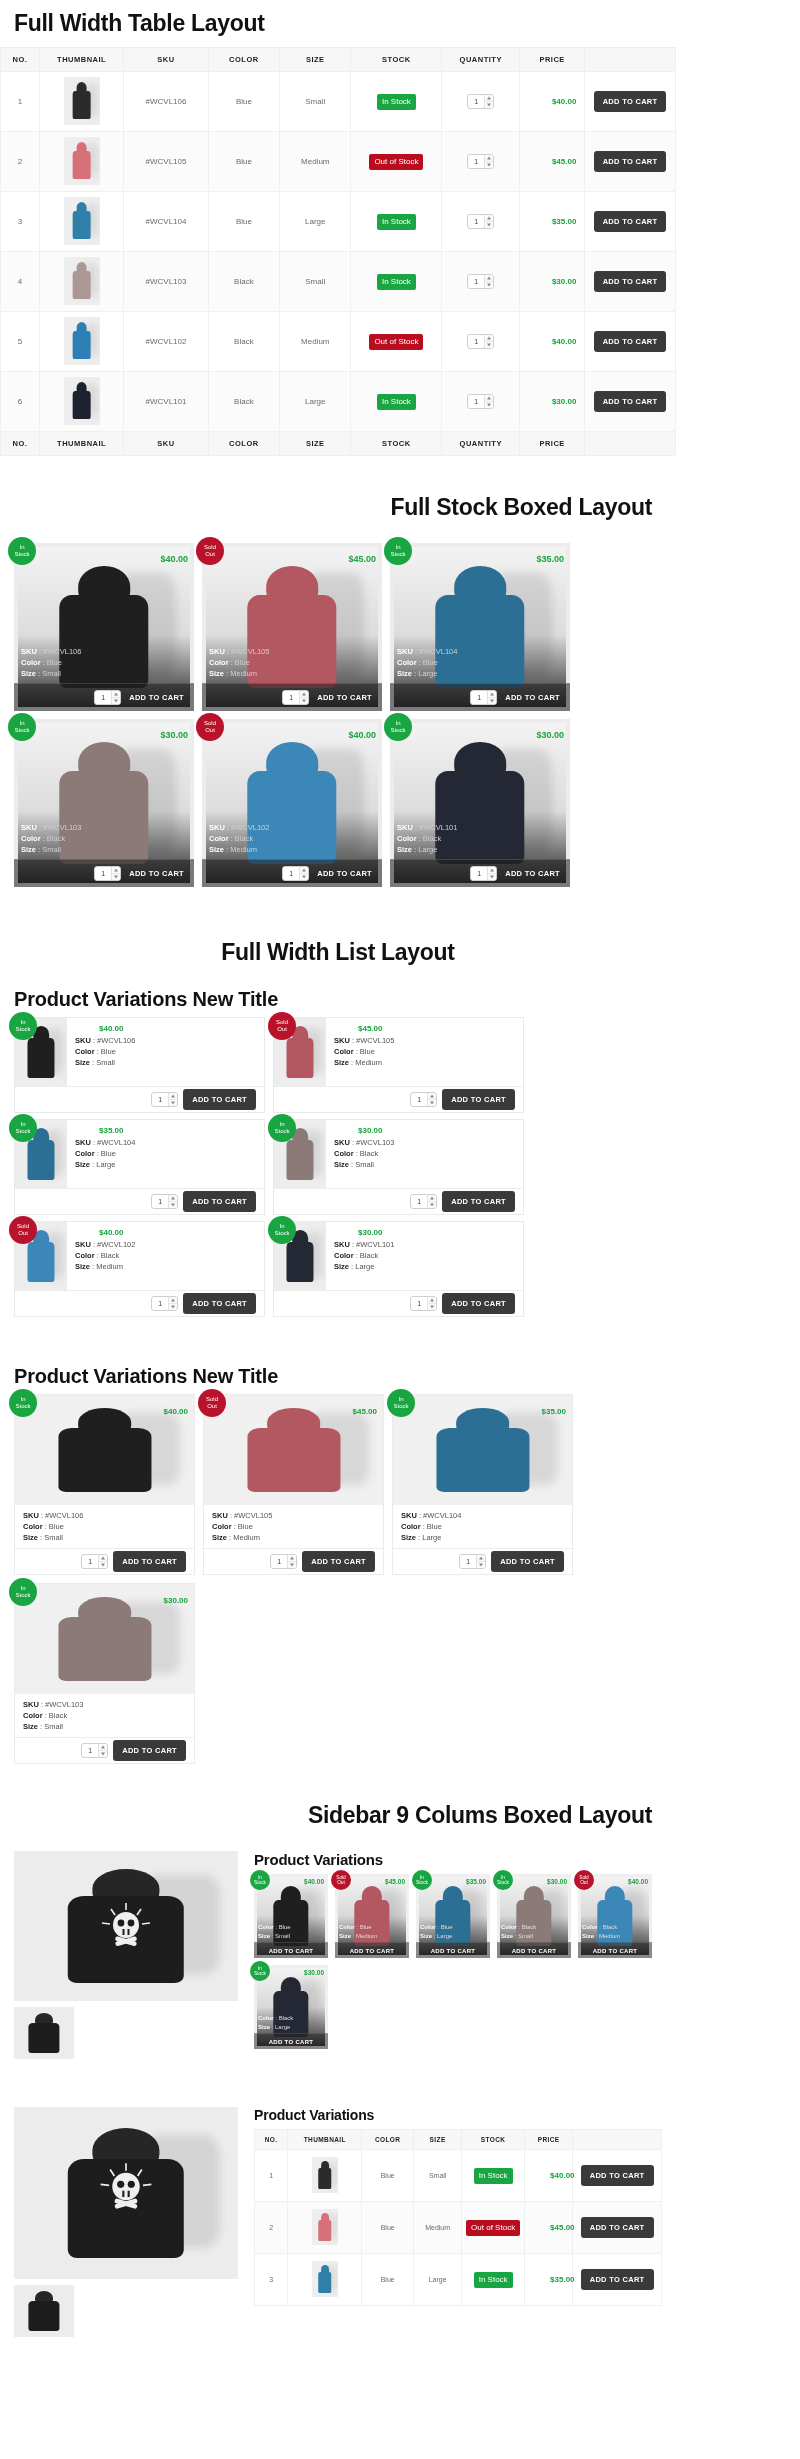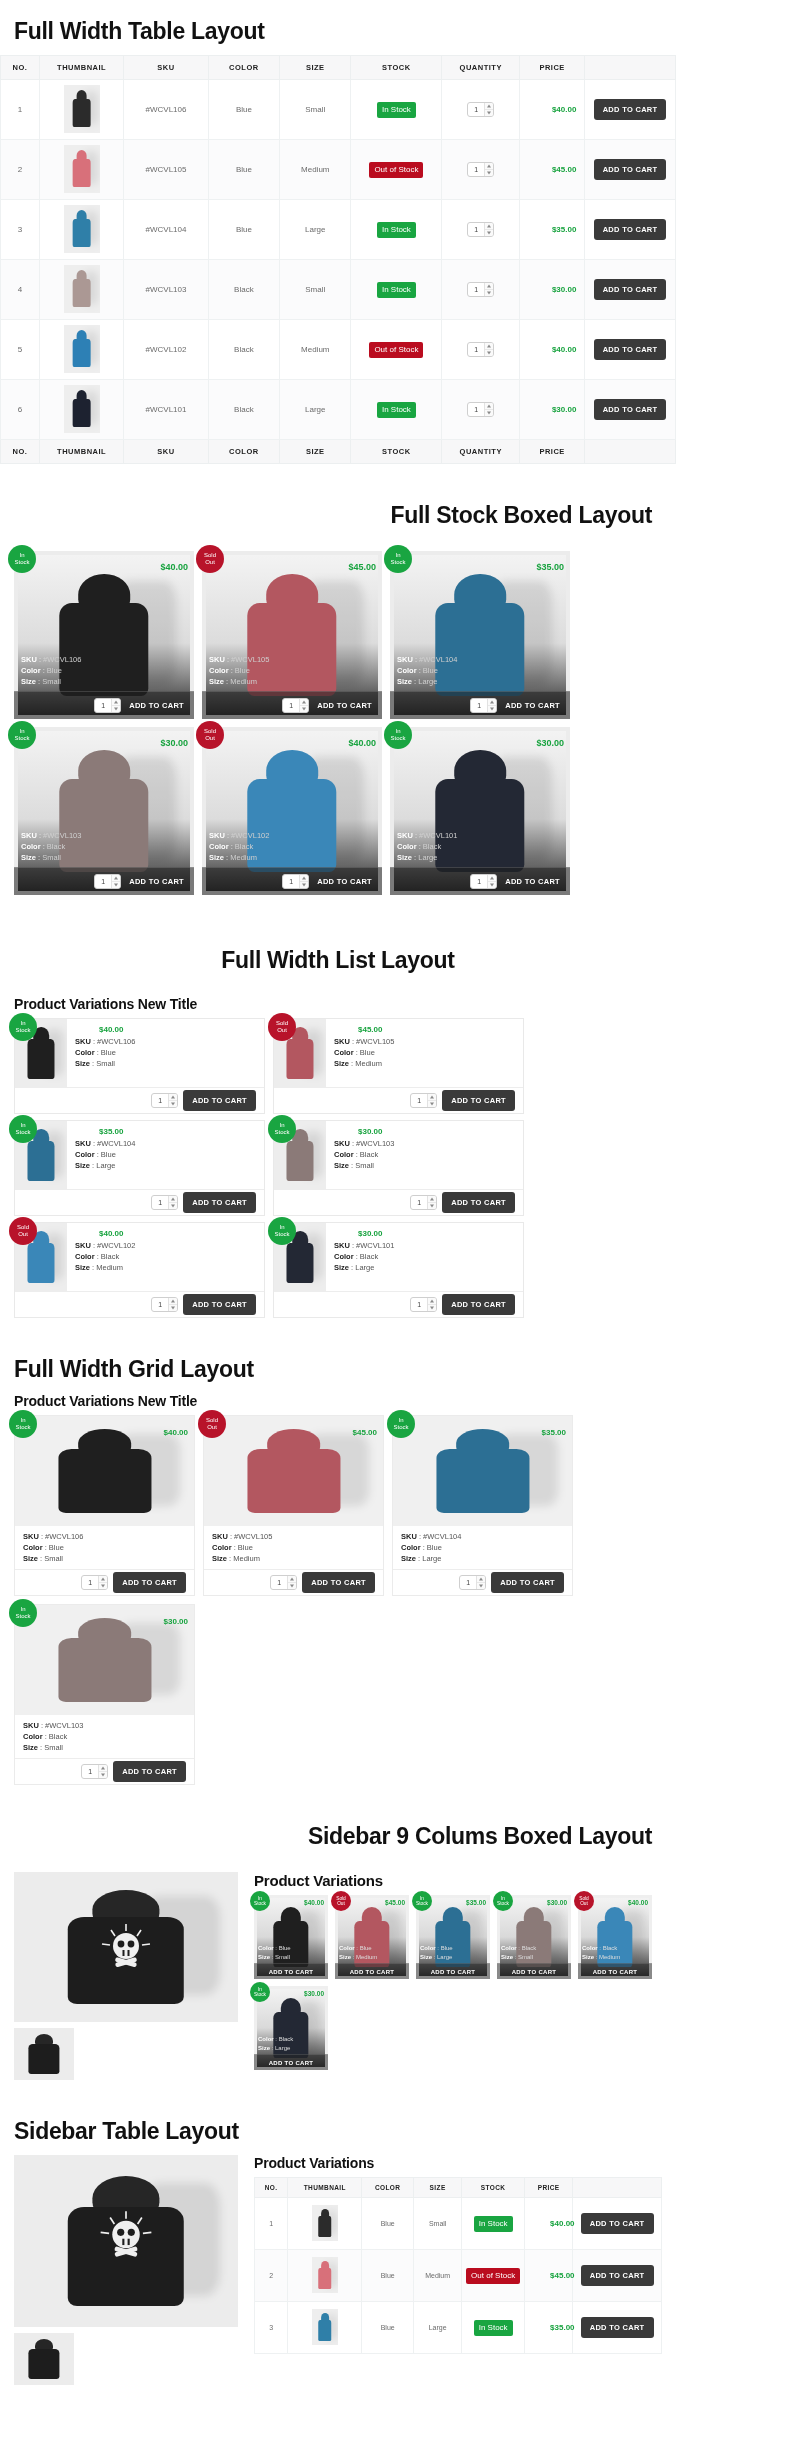--- a/index.html
+++ b/index.html
@@ -3,34 +3,34 @@
 <meta charset="utf-8">
 <style>
   * { box-sizing: border-box; margin: 0; padding: 0; }
   body {
     width: 800px;
     background: #ffffff;
     font-family: "Liberation Sans", sans-serif;
     color: #444;
     -webkit-font-smoothing: antialiased;
   }
-  .page { width: 676px; position: relative; margin-top: 8px; }
+  .page { width: 676px; position: relative; }
 
   
   .sec-title {
     font-size: 23px;
     font-weight: bold;
     color: #111;
     letter-spacing: -0.3px;
     padding: 0 14px;
   }
   .sec-title.center { text-align: center; }
   .sec-title.right { text-align: right; padding-right: 24px; }
   .sub-title {
-    font-size: 14px;
+    font-size: 20px;
     font-weight: bold;
     color: #111;
     letter-spacing: -0.2px;
     margin: 0 0 6px 14px;
   }
 
   
   .badge {
     display: inline-block;
     color: #fff;
@@ -908,21 +908,20 @@
               <i></i>
               <i></i>
             </span>
           </span>
           <button class="atc">ADD TO CART</button>
         </div>
       </div>
     </div>
 
   <div class="gap-l"></div>
-  <h1 class="sec-title">Full Width Grid Layout</h1>
   <div class="gap-s"></div>
   <h2 class="sub-title">Product Variations New Title</h2>
   <div class="grid-wrap" id="grid-wrap">
       <div class="gridcard">
         <span class="bubble in">
           <span>In</span>
           <span>Stock</span>
         </span>
         <div class="media">
           <div class="hoodie">
@@ -1199,21 +1198,20 @@
             </div>
             <div class="footer">
               <button class="atc">ADD TO CART</button>
             </div>
           </div>
         </div>
     </div>
   </div>
 
   <div class="gap-l"></div>
-  <h1 class="sec-title">Sidebar Table Layout</h1>
   <div class="gap-s"></div>
   <div class="side-row">
     <div class="side-main">
       <div class="big" style="height:172px">
         <div class="hoodie">
           <div class="shadow"></div>
           <div class="hood" style="background:#262626"></div>
           <div class="body" style="background:#1d1d1d"></div>
           <svg width="74" height="74" viewBox="0 0 70 70" style="position:absolute;left:50%;top:30%;transform:translateX(-50%);">
             <circle cx="35" cy="26" r="13" fill="#efefef"></circle>

